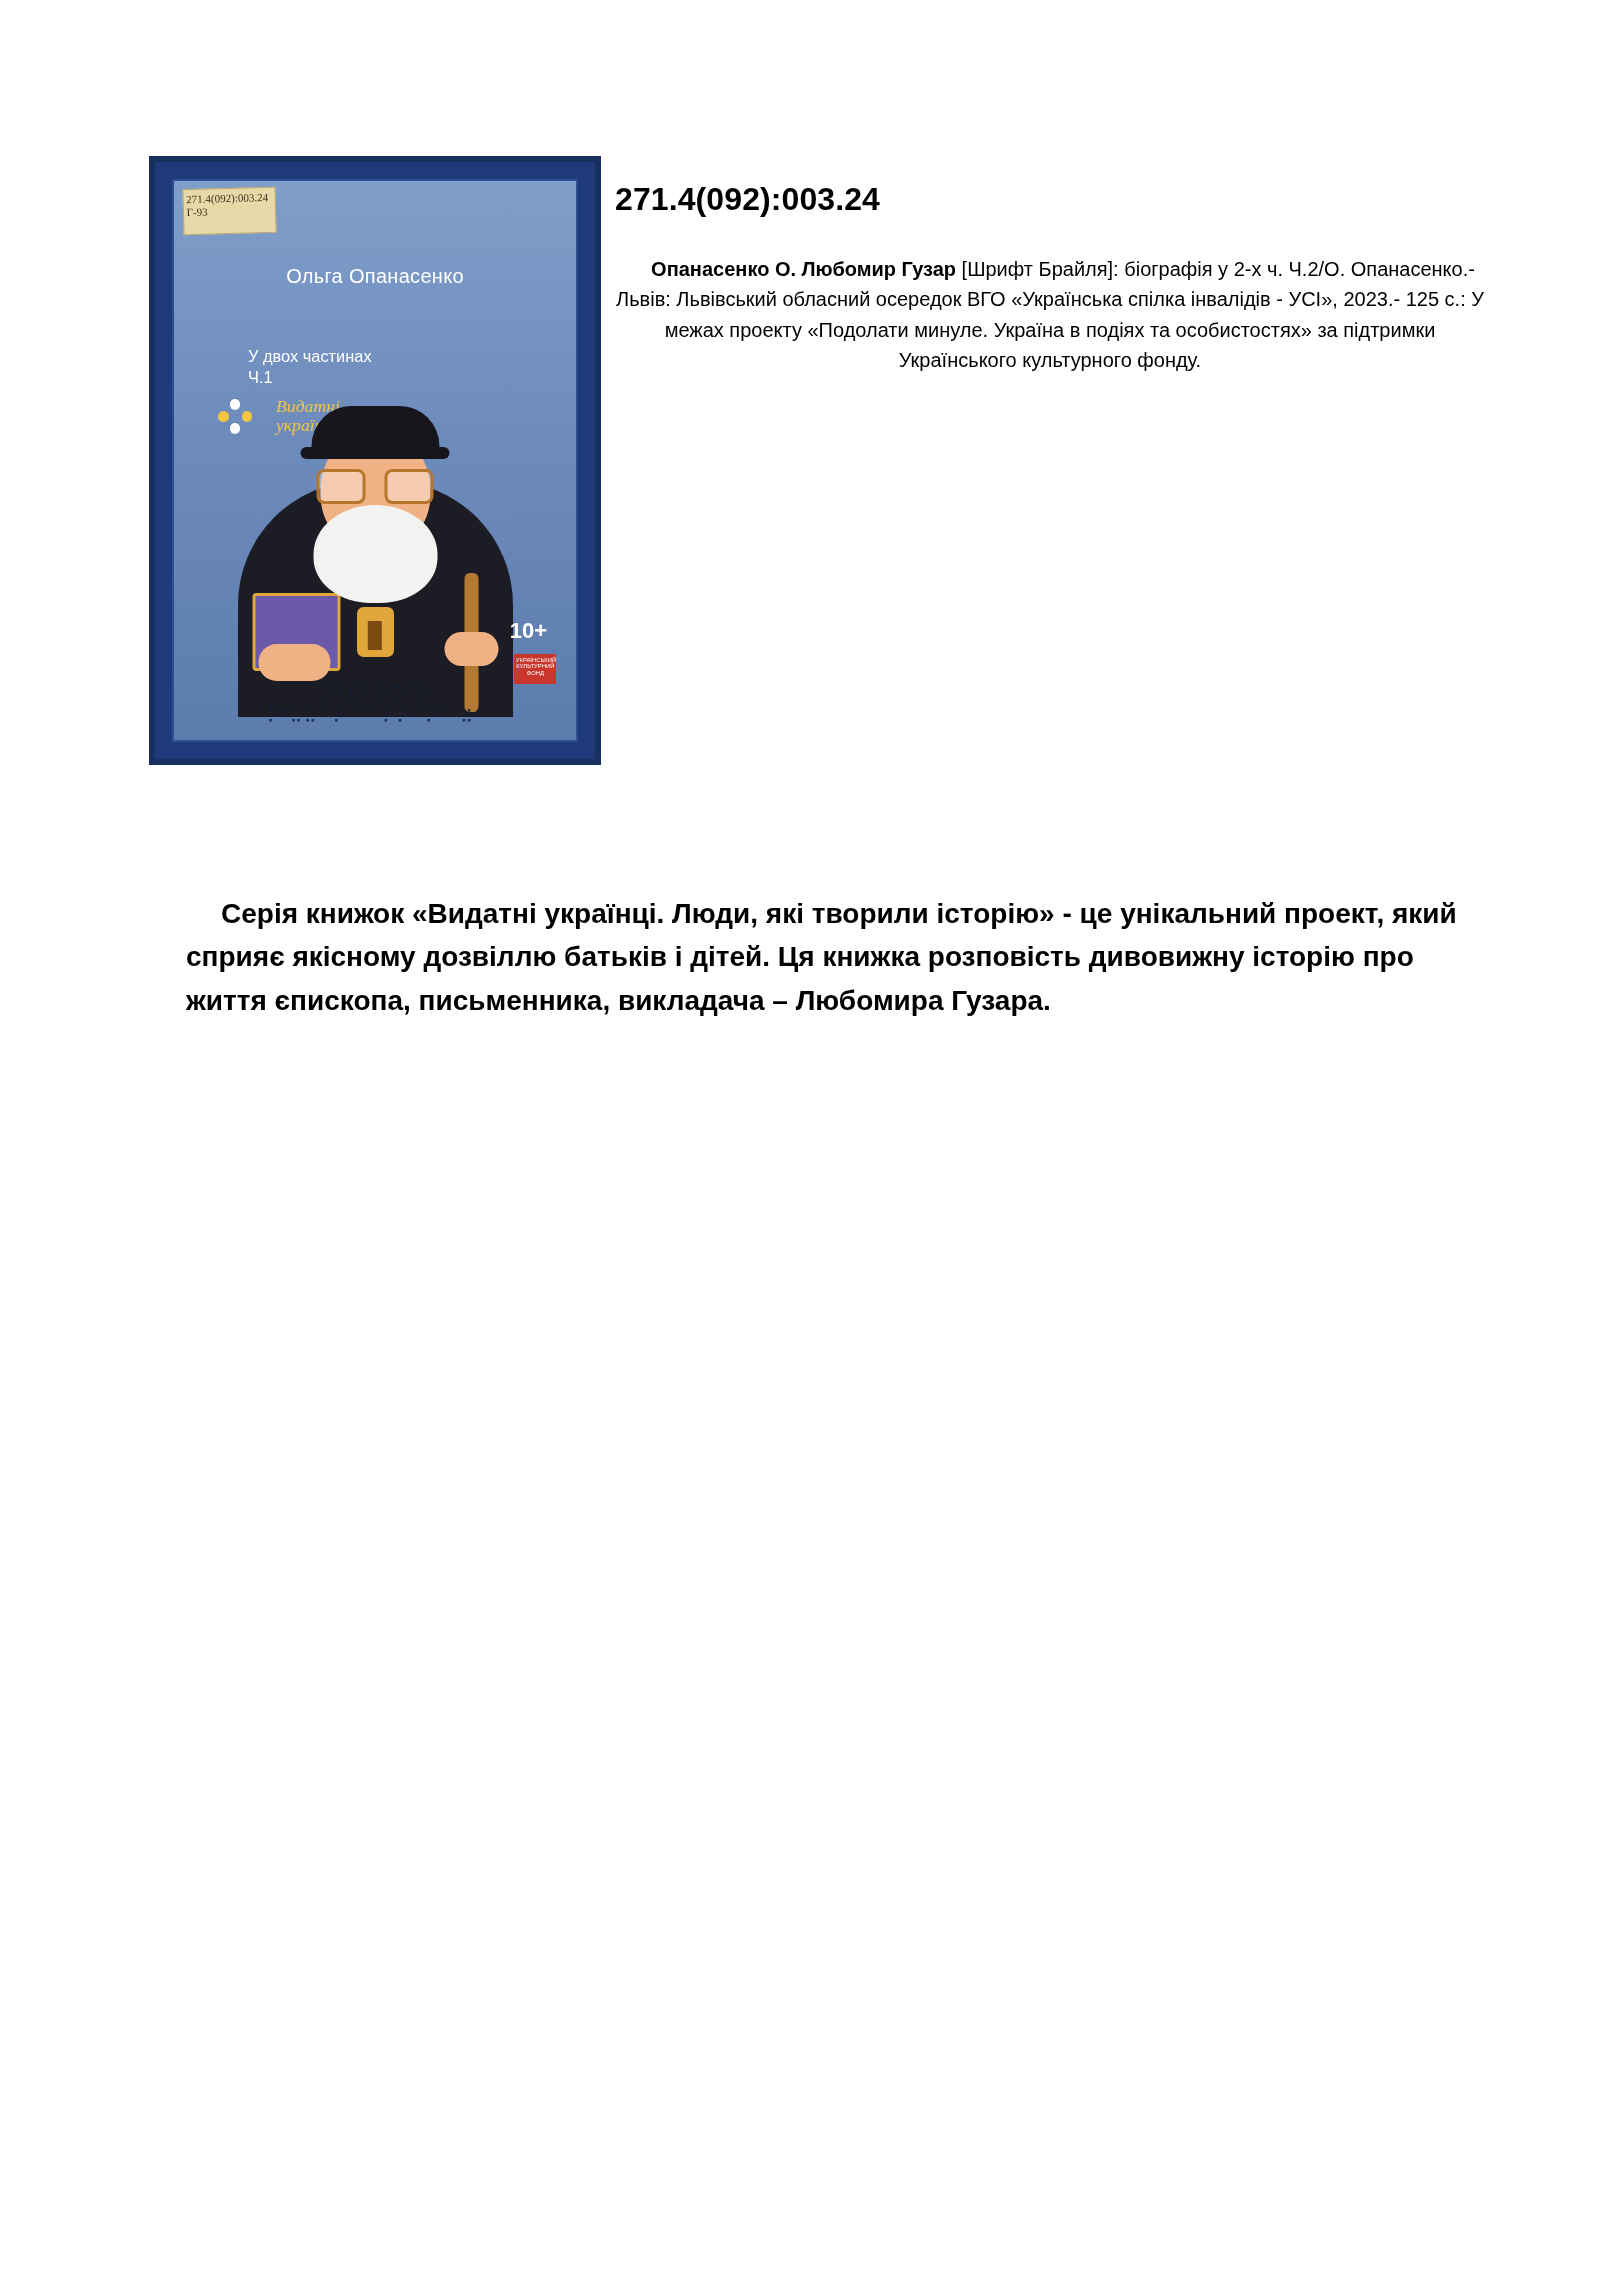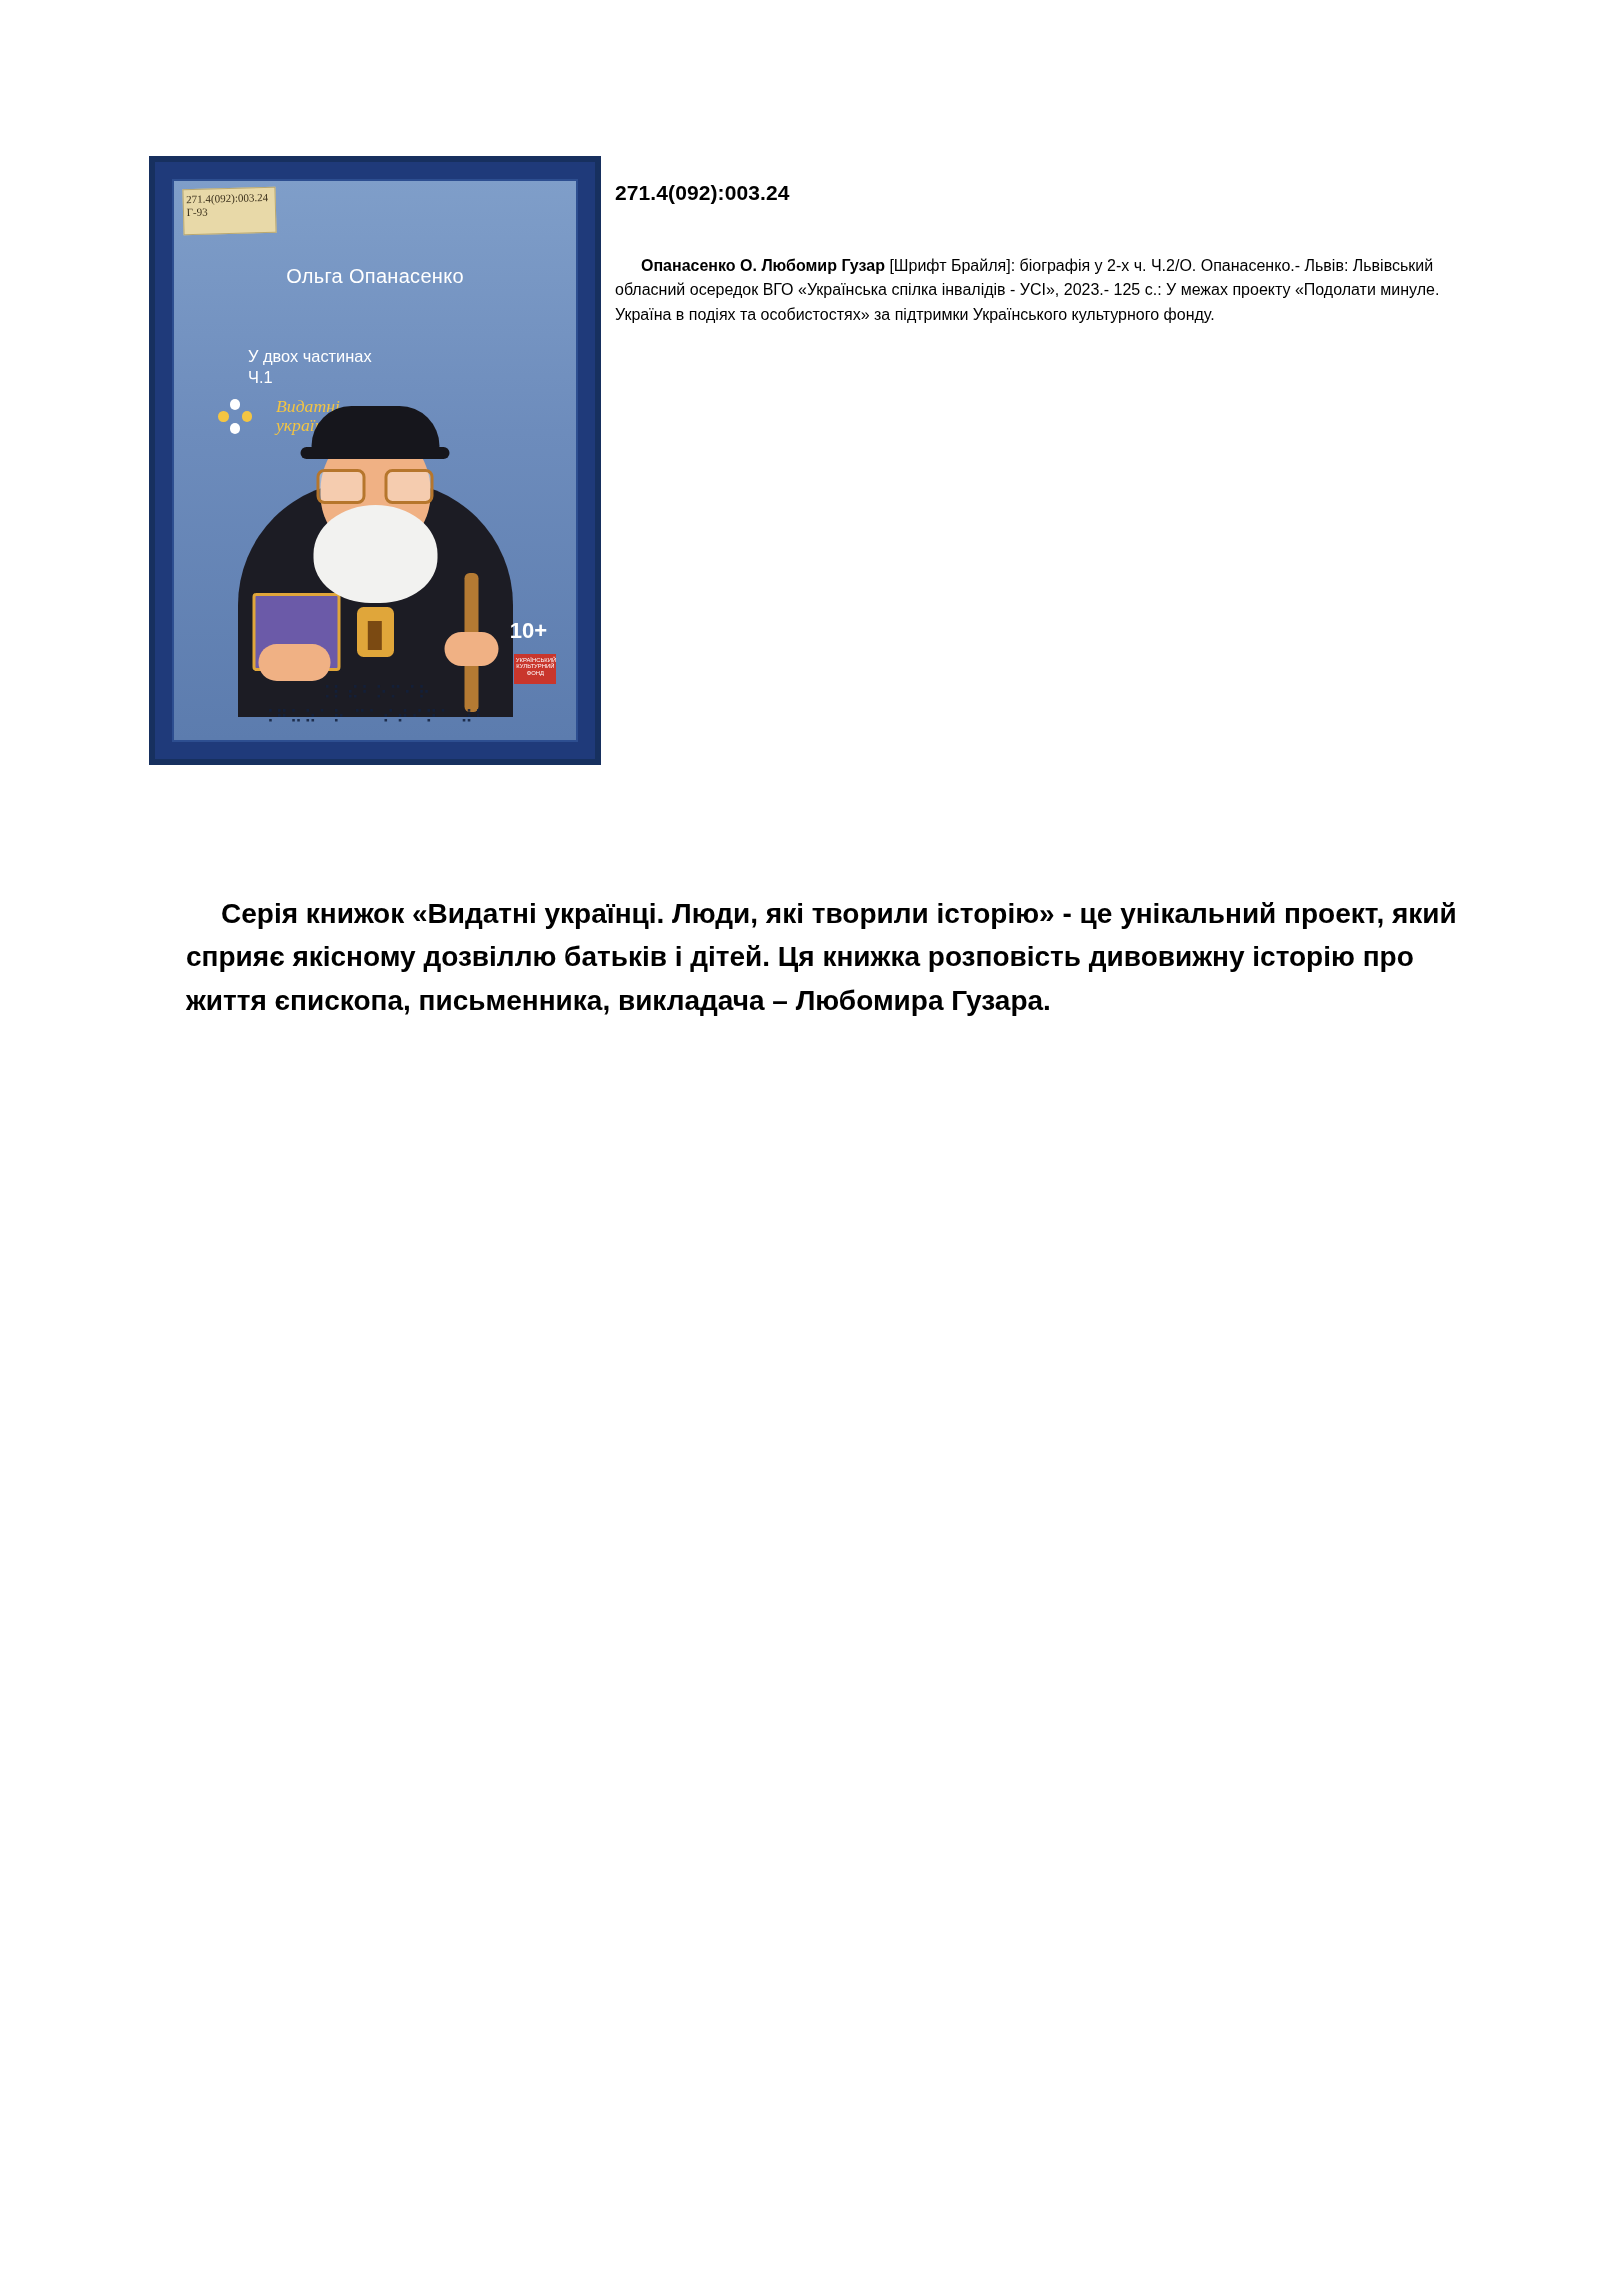--- a/index.html
+++ b/index.html
@@ -314,32 +314,32 @@
     line-height: 1.35;
     letter-spacing: 1.3px;
     opacity: .85;
   }
 
   
   .udc {
     position: absolute;
     left: 615px;
     top: 181px;
-    font-size: 21px;
+    font-size: 32px;
     font-weight: bold;
     letter-spacing: 0.1px;
   }
   .record {
     position: absolute;
     left: 615px;
     top: 254px;
     width: 870px;
-    font-size: 16px;
+    font-size: 20px;
     line-height: 1.52;
-    text-align: left;
+    text-align: center;
   }
   .record .lead { font-weight: bold; }
   .record-indent { padding-left: 26px; }
 
   .annotation {
     position: absolute;
     left: 186px;
     top: 892px;
     width: 1302px;
     font-size: 28px;

